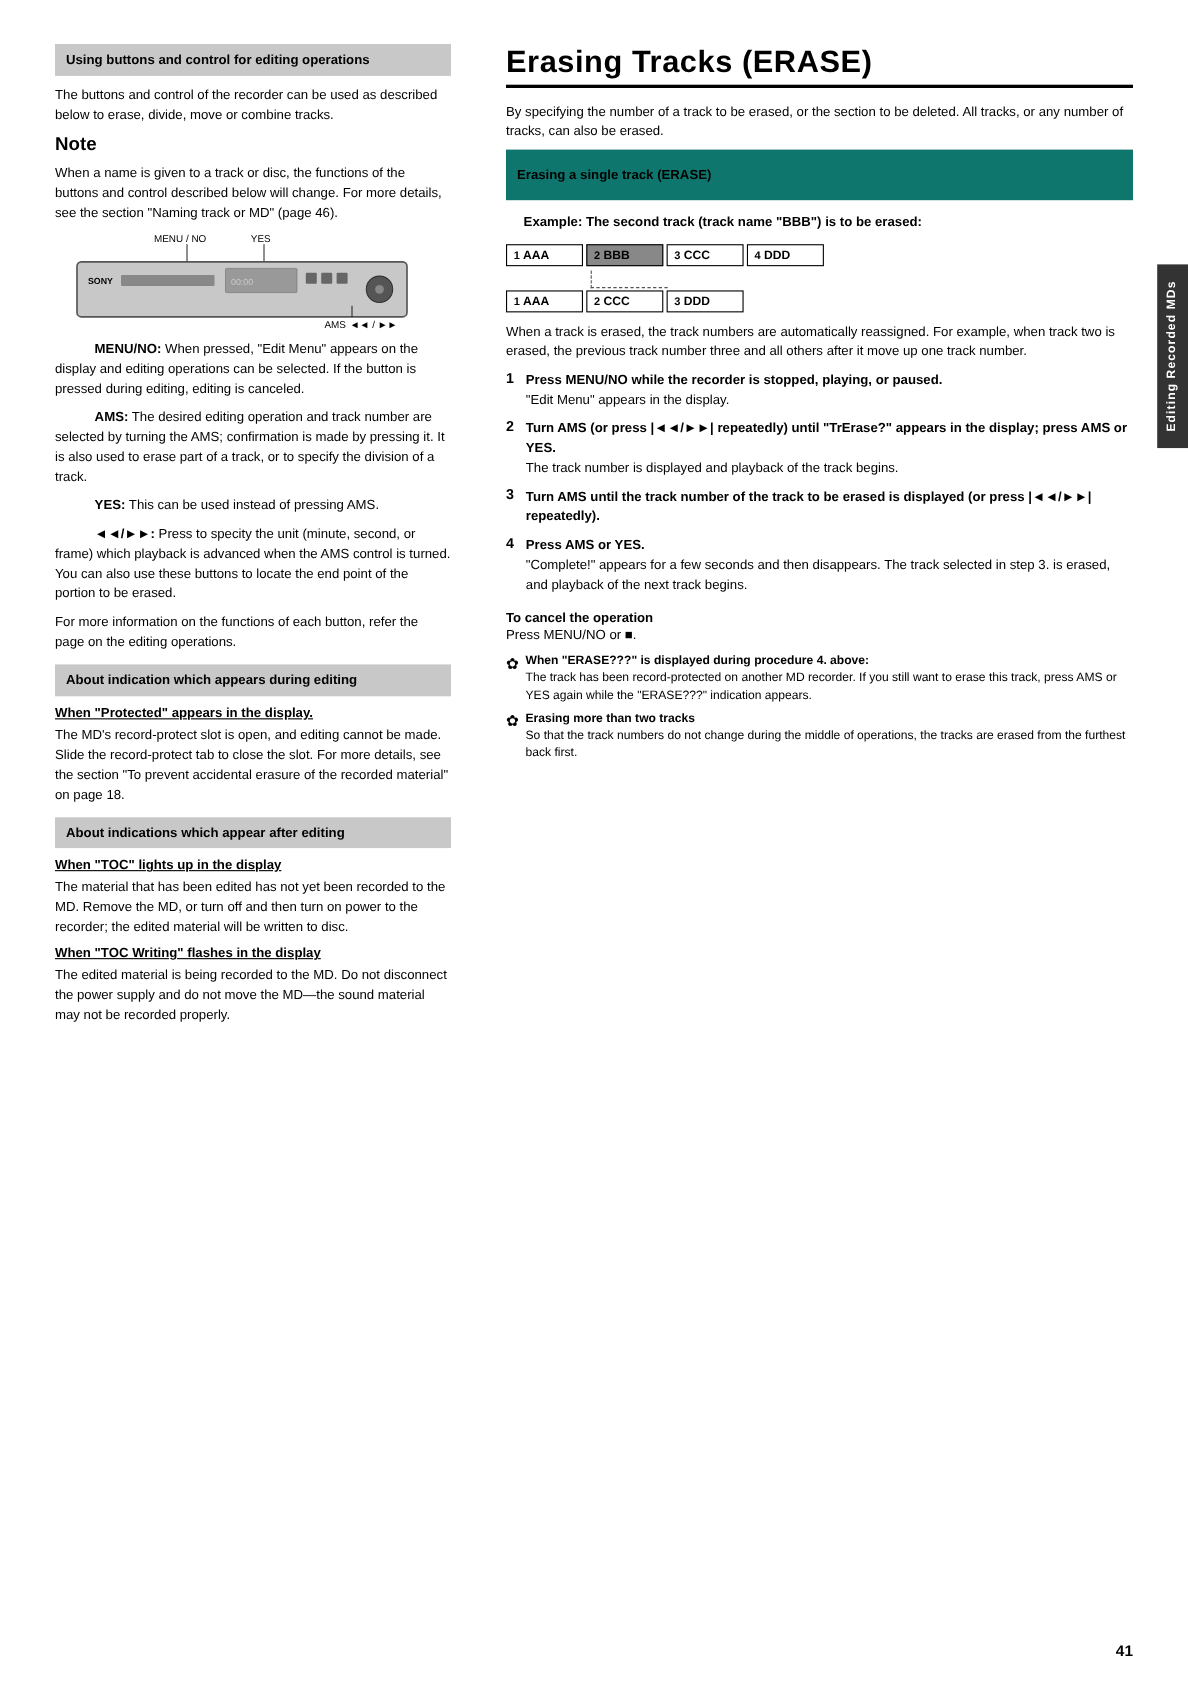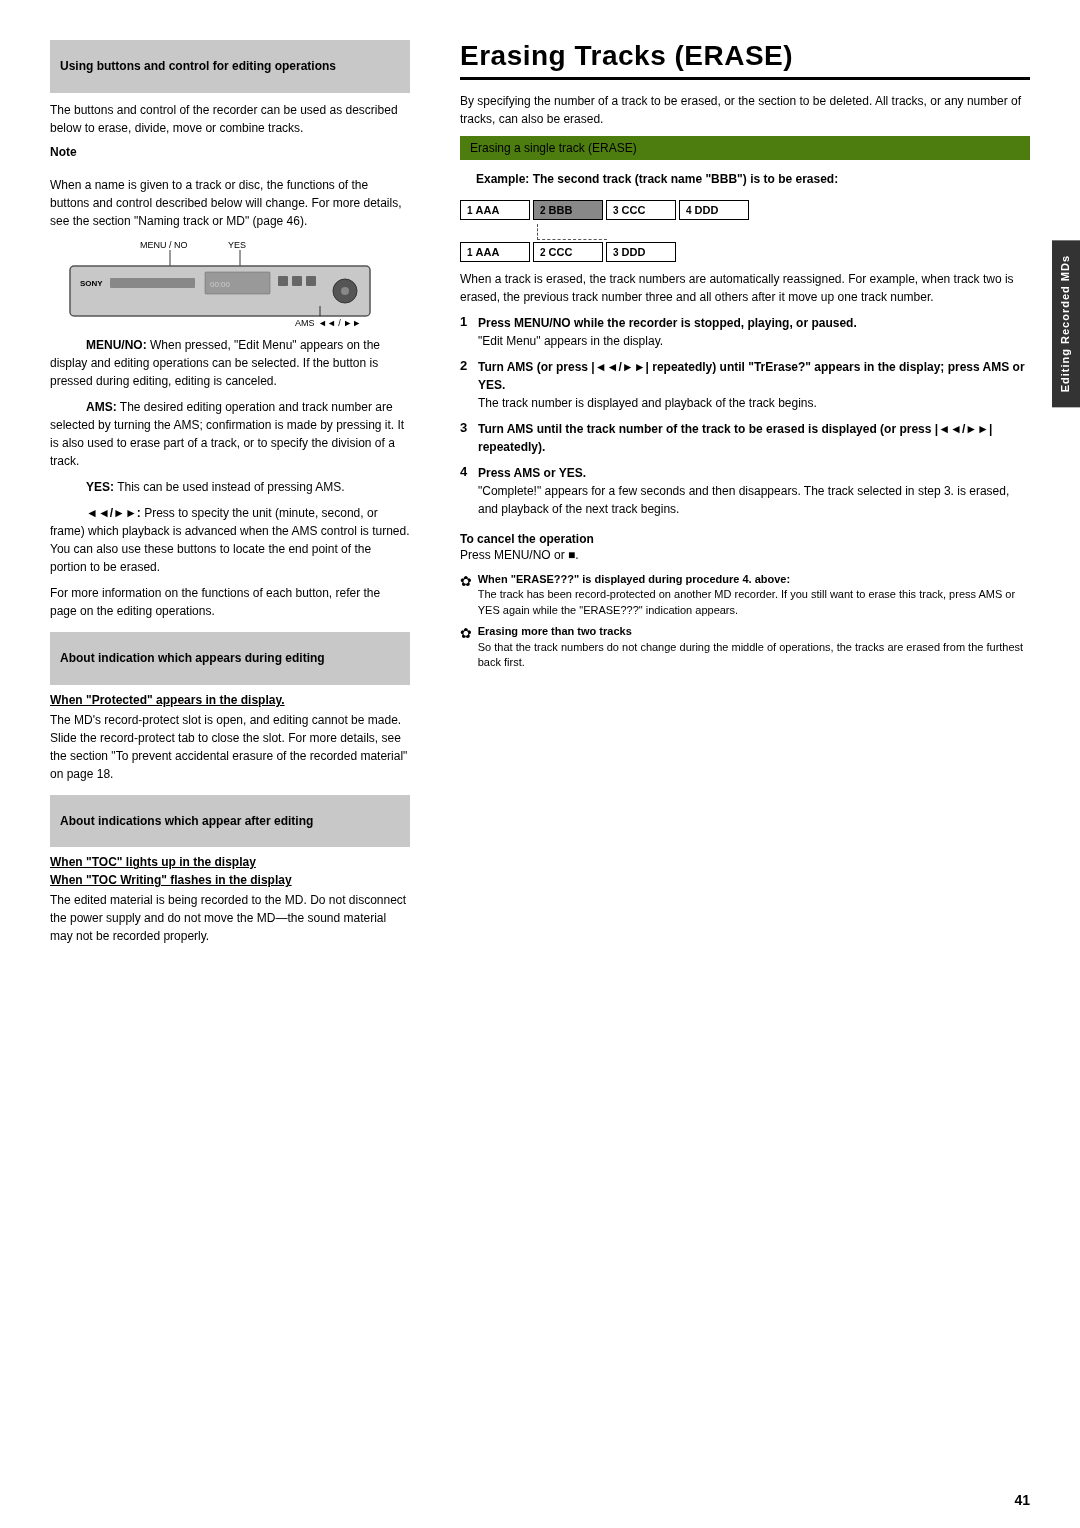--- a/index.html
+++ b/index.html
@@ -42,54 +42,54 @@
       text-orientation: mixed;
       transform: rotate(180deg);
       font-size: 11px;
       padding: 15px 7px;
       letter-spacing: 1px;
       font-weight: bold;
     }
     
     .section-box {
       background: #c8c8c8;
-      padding: 18px 10px;
+      padding: 6px 10px;
       margin-bottom: 8px;
     }
     .section-box h3 {
       font-size: 12px;
       font-weight: bold;
       line-height: 1.4;
     }
     
     .page-title {
       font-size: 28px;
       font-weight: bold;
       border-bottom: 3px solid #000;
       padding-bottom: 5px;
       margin-bottom: 12px;
       letter-spacing: 0.5px;
     }
     
     .subsection-title {
-      background: #4d7c0f;
-      padding: 5px 10px;
-      font-size: 12px;
-      font-weight: normal;
+      background: #0f766e;
+      padding: 16px 10px;
+      font-size: 12px;
+      font-weight: bold;
       margin-bottom: 10px;
     }
     p {
       font-size: 12px;
       line-height: 1.5;
       margin-bottom: 8px;
     }
     .note-label {
       font-weight: bold;
-      font-size: 12px;
-      margin-bottom: 17px;
+      font-size: 17px;
+      margin-bottom: 7px;
     }
     
     .bold-term {
       font-weight: bold;
       margin-left: 36px;
     }
     
     .step {
       display: flex;
       margin-bottom: 8px;
@@ -263,20 +263,21 @@
       </div>
       <div class="subheading">When "Protected" appears in the display.</div>
       <p>The MD's record-protect slot is open, and editing cannot be made. Slide the record-protect tab to close the slot. For more details, see the section "To prevent accidental erasure of the recorded material" on page 18.</p>
     </div>
 
     <div class="left-subsection">
       <div class="section-box">
         <h3>About indications which appear after editing</h3>
       </div>
       <div class="subheading">When "TOC" lights up in the display</div>
+      <p>The material that has been edited has not yet been recorded to the MD. Remove the MD, or turn off and then turn on power to the recorder; the edited material will be written to disc.</p>
       <div class="subheading">When "TOC Writing" flashes in the display</div>
       <p>The edited material is being recorded to the MD. Do not disconnect the power supply and do not move the MD—the sound material may not be recorded properly.</p>
     </div>
   </div>
 
   <div class="right-col">
 
     <div class="side-tab">Editing Recorded MDs</div>
 
     <h1 class="page-title">Erasing Tracks (ERASE)</h1>

